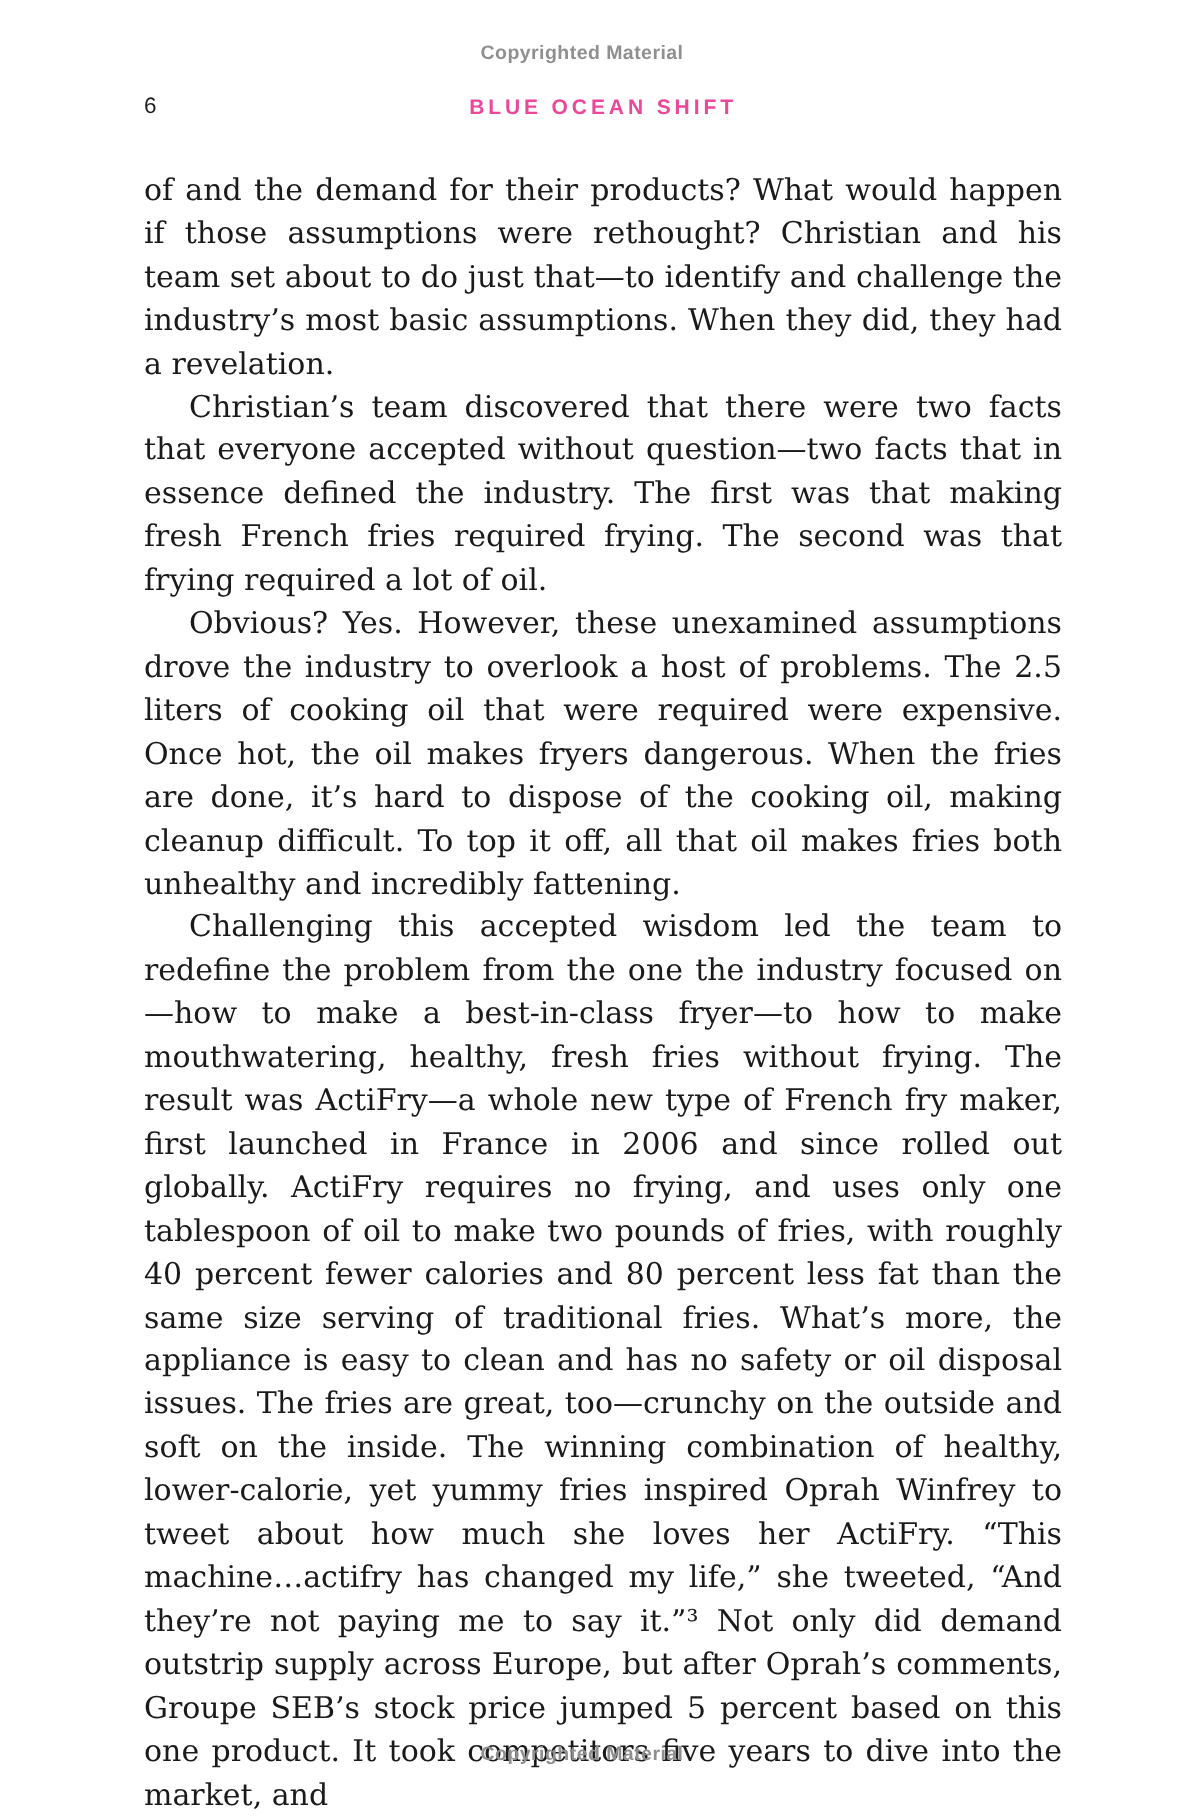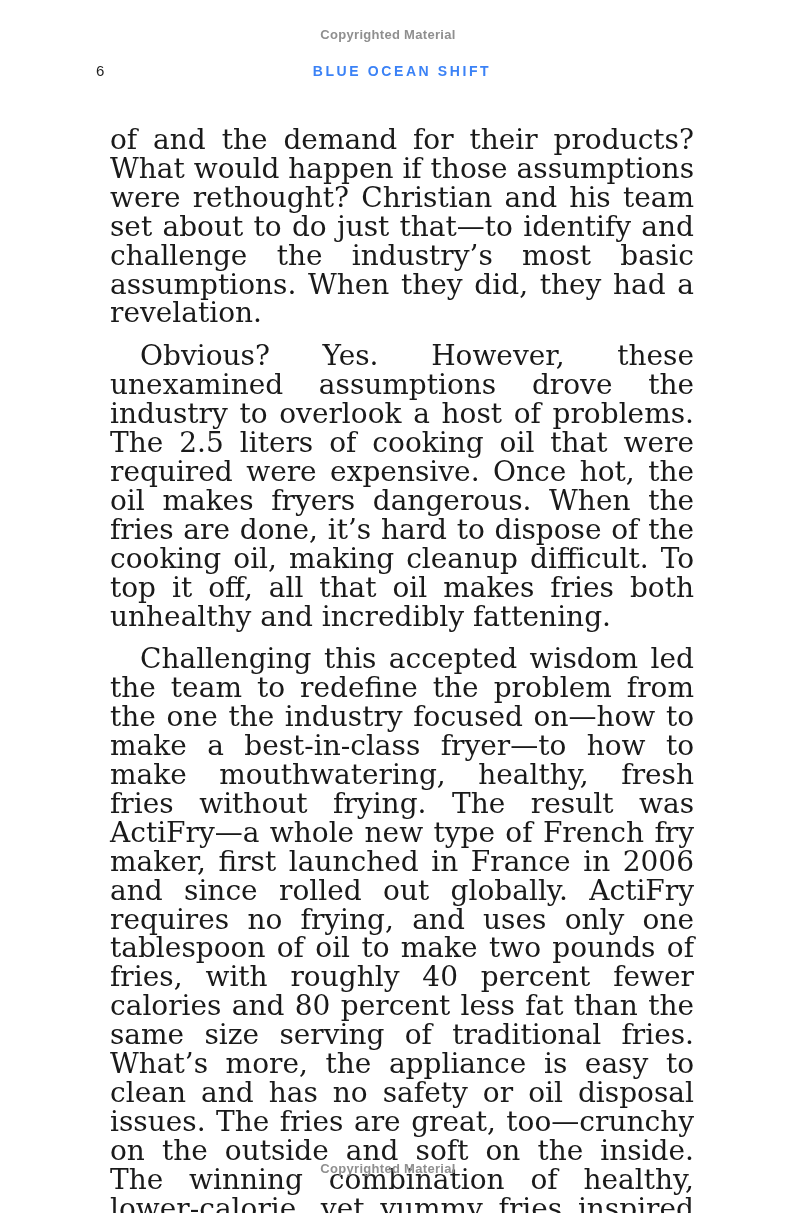--- a/index.html
+++ b/index.html
@@ -58,32 +58,32 @@
   .running-head {
     position: absolute;
     left: 0;
     top: 1px;
     width: 100%;
     text-align: center;
     font-family: "Liberation Sans", sans-serif;
     font-size: 14px;
     font-weight: 600;
     letter-spacing: 2.6px;
-    color: #3b82f6;
+    color: #ec4899;
   }
   .body-text {
     position: absolute;
     top: 112px;
     left: 96px;
     width: 612px;
     color: #1a1a1a;
   }
   .body-text p {
-    margin: 14px;
-    font-size: 28px;
+    margin: 0;
+    font-size: 20px;
     line-height: 28.9px;
     text-align: justify;
     text-justify: inter-word;
   }
   .body-text p.indent {
     text-indent: 30px;
   }
 </style>
 </head>
 <body>
@@ -92,19 +92,20 @@
 
   <div class="copyright-top">Copyrighted Material</div>
 
   <div class="header-row">
     <span class="page-number">6</span>
     <span class="running-head">BLUE OCEAN SHIFT</span>
   </div>
 
   <div class="body-text">
     <p>of and the demand for their products? What would happen if those assumptions were rethought? Christian and his team set about to do just that—to identify and challenge the industry’s most basic assumptions. When they did, they had a revelation.</p>
+    <p class="indent">Christian’s team discovered that there were two facts that everyone accepted without question—two facts that in essence defined the industry. The first was that making fresh French fries required frying. The second was that frying required a lot of oil.</p>
     <p class="indent">Obvious? Yes. However, these unexamined assumptions drove the industry to overlook a host of problems. The 2.5 liters of cooking oil that were required were expensive. Once hot, the oil makes fryers dangerous. When the fries are done, it’s hard to dispose of the cooking oil, making cleanup difficult. To top it off, all that oil makes fries both unhealthy and incredibly fattening.</p>
     <p class="indent">Challenging this accepted wisdom led the team to redefine the problem from the one the industry focused on—how to make a best-in-class fryer—to how to make mouthwatering, healthy, fresh fries without frying. The result was ActiFry—a whole new type of French fry maker, first launched in France in 2006 and since rolled out globally. ActiFry requires no frying, and uses only one tablespoon of oil to make two pounds of fries, with roughly 40 percent fewer calories and 80 percent less fat than the same size serving of traditional fries. What’s more, the appliance is easy to clean and has no safety or oil disposal issues. The fries are great, too—crunchy on the outside and soft on the inside. The winning combination of healthy, lower-calorie, yet yummy fries inspired Oprah Winfrey to tweet about how much she loves her ActiFry. “This machine…actifry has changed my life,” she tweeted, “And they’re not paying me to say it.”³ Not only did demand outstrip supply across Europe, but after Oprah’s comments, Groupe SEB’s stock price jumped 5 percent based on this one product. It took competitors five years to dive into the market, and</p>
   </div>
 
   <div class="copyright-bottom">Copyrighted Material</div>
 
 </div>
 
 </body></html>

